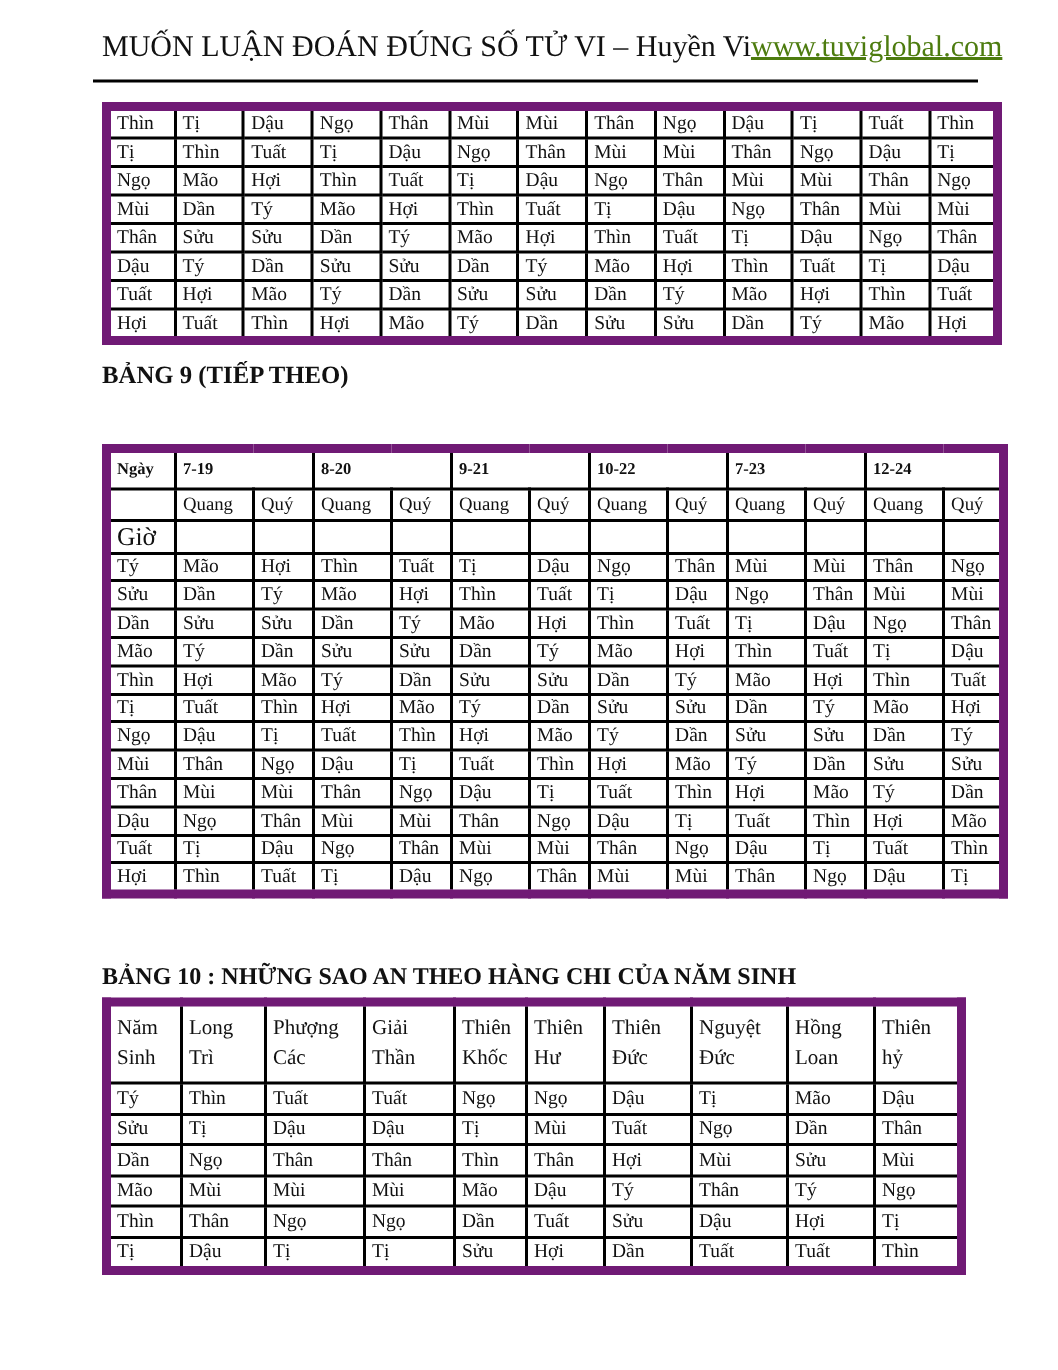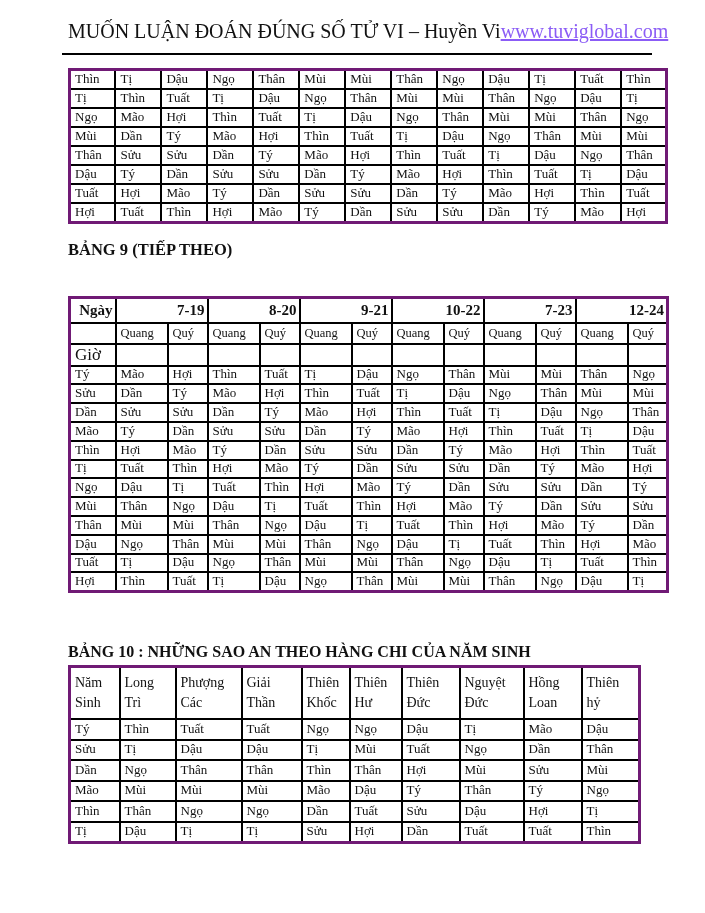--- a/index.html
+++ b/index.html
@@ -1,35 +1,35 @@
 <!DOCTYPE html>
 <html><head>
 <meta charset="utf-8">
 <style>
   html,body{margin:0;padding:0;background:#fff;}
   .page{position:relative;width:705px;height:913px;background:#ffffff;
         font-family:"Liberation Serif","DejaVu Serif",serif;color:#111;overflow:hidden;}
 
   .page-header{position:absolute;left:68px;top:20px;width:572px;display:flex;align-items:baseline;font-size:20px;white-space:nowrap;}
-  .page-header a{color:#8b5cf6;text-decoration:underline;margin-left:auto;cursor:pointer;}
+  .page-header a{color:#4d7c0f;text-decoration:underline;margin-left:auto;cursor:pointer;}
   .page-header .pnum{margin-left:52px;}
   .header-rule{position:absolute;left:62px;top:53px;width:590px;border-top:2.5px solid #000;}
 
   table{border-collapse:collapse;table-layout:fixed;}
   td{border:2px solid #000;padding:0 2px 0 4px;font-size:13px;line-height:1.15;
      text-align:left;vertical-align:middle;overflow:hidden;white-space:nowrap;}
-  table{border:3px solid #701a75;}
+  table{border:6px solid #701a75;}
   .b{font-weight:bold;}
 
   #table-top{position:absolute;left:68px;top:68px;width:600px;}
   #table-top td{height:17px;}
 
   #bang9-heading{position:absolute;left:68px;top:240px;font-size:16.5px;font-weight:bold;margin:0;}
   #table-bang9{position:absolute;left:68px;top:296px;width:600px;}
-  #table-bang9 tr.header1 td{height:23px;font-size:15px;text-align:right;}
+  #table-bang9 tr.header1 td{height:23px;font-size:11px;}
   #table-bang9 tr.header2 td{height:19px;font-size:12.5px;}
   #table-bang9 tr.gio td{height:13px;font-size:17px;}
   #table-bang9 tr.datarow td{height:16.8px;}
 
   #bang10-heading{position:absolute;left:68px;top:643px;font-size:16px;font-weight:bold;margin:0;}
   #table-bang10{position:absolute;left:68px;top:665px;width:572px;}
   #table-bang10 tr.header1 td{height:50px;font-size:14px;font-weight:normal;white-space:normal;vertical-align:middle;line-height:1.45;}
   #table-bang10 tr.datarow td{height:18.5px;}
 </style>
 </head>

